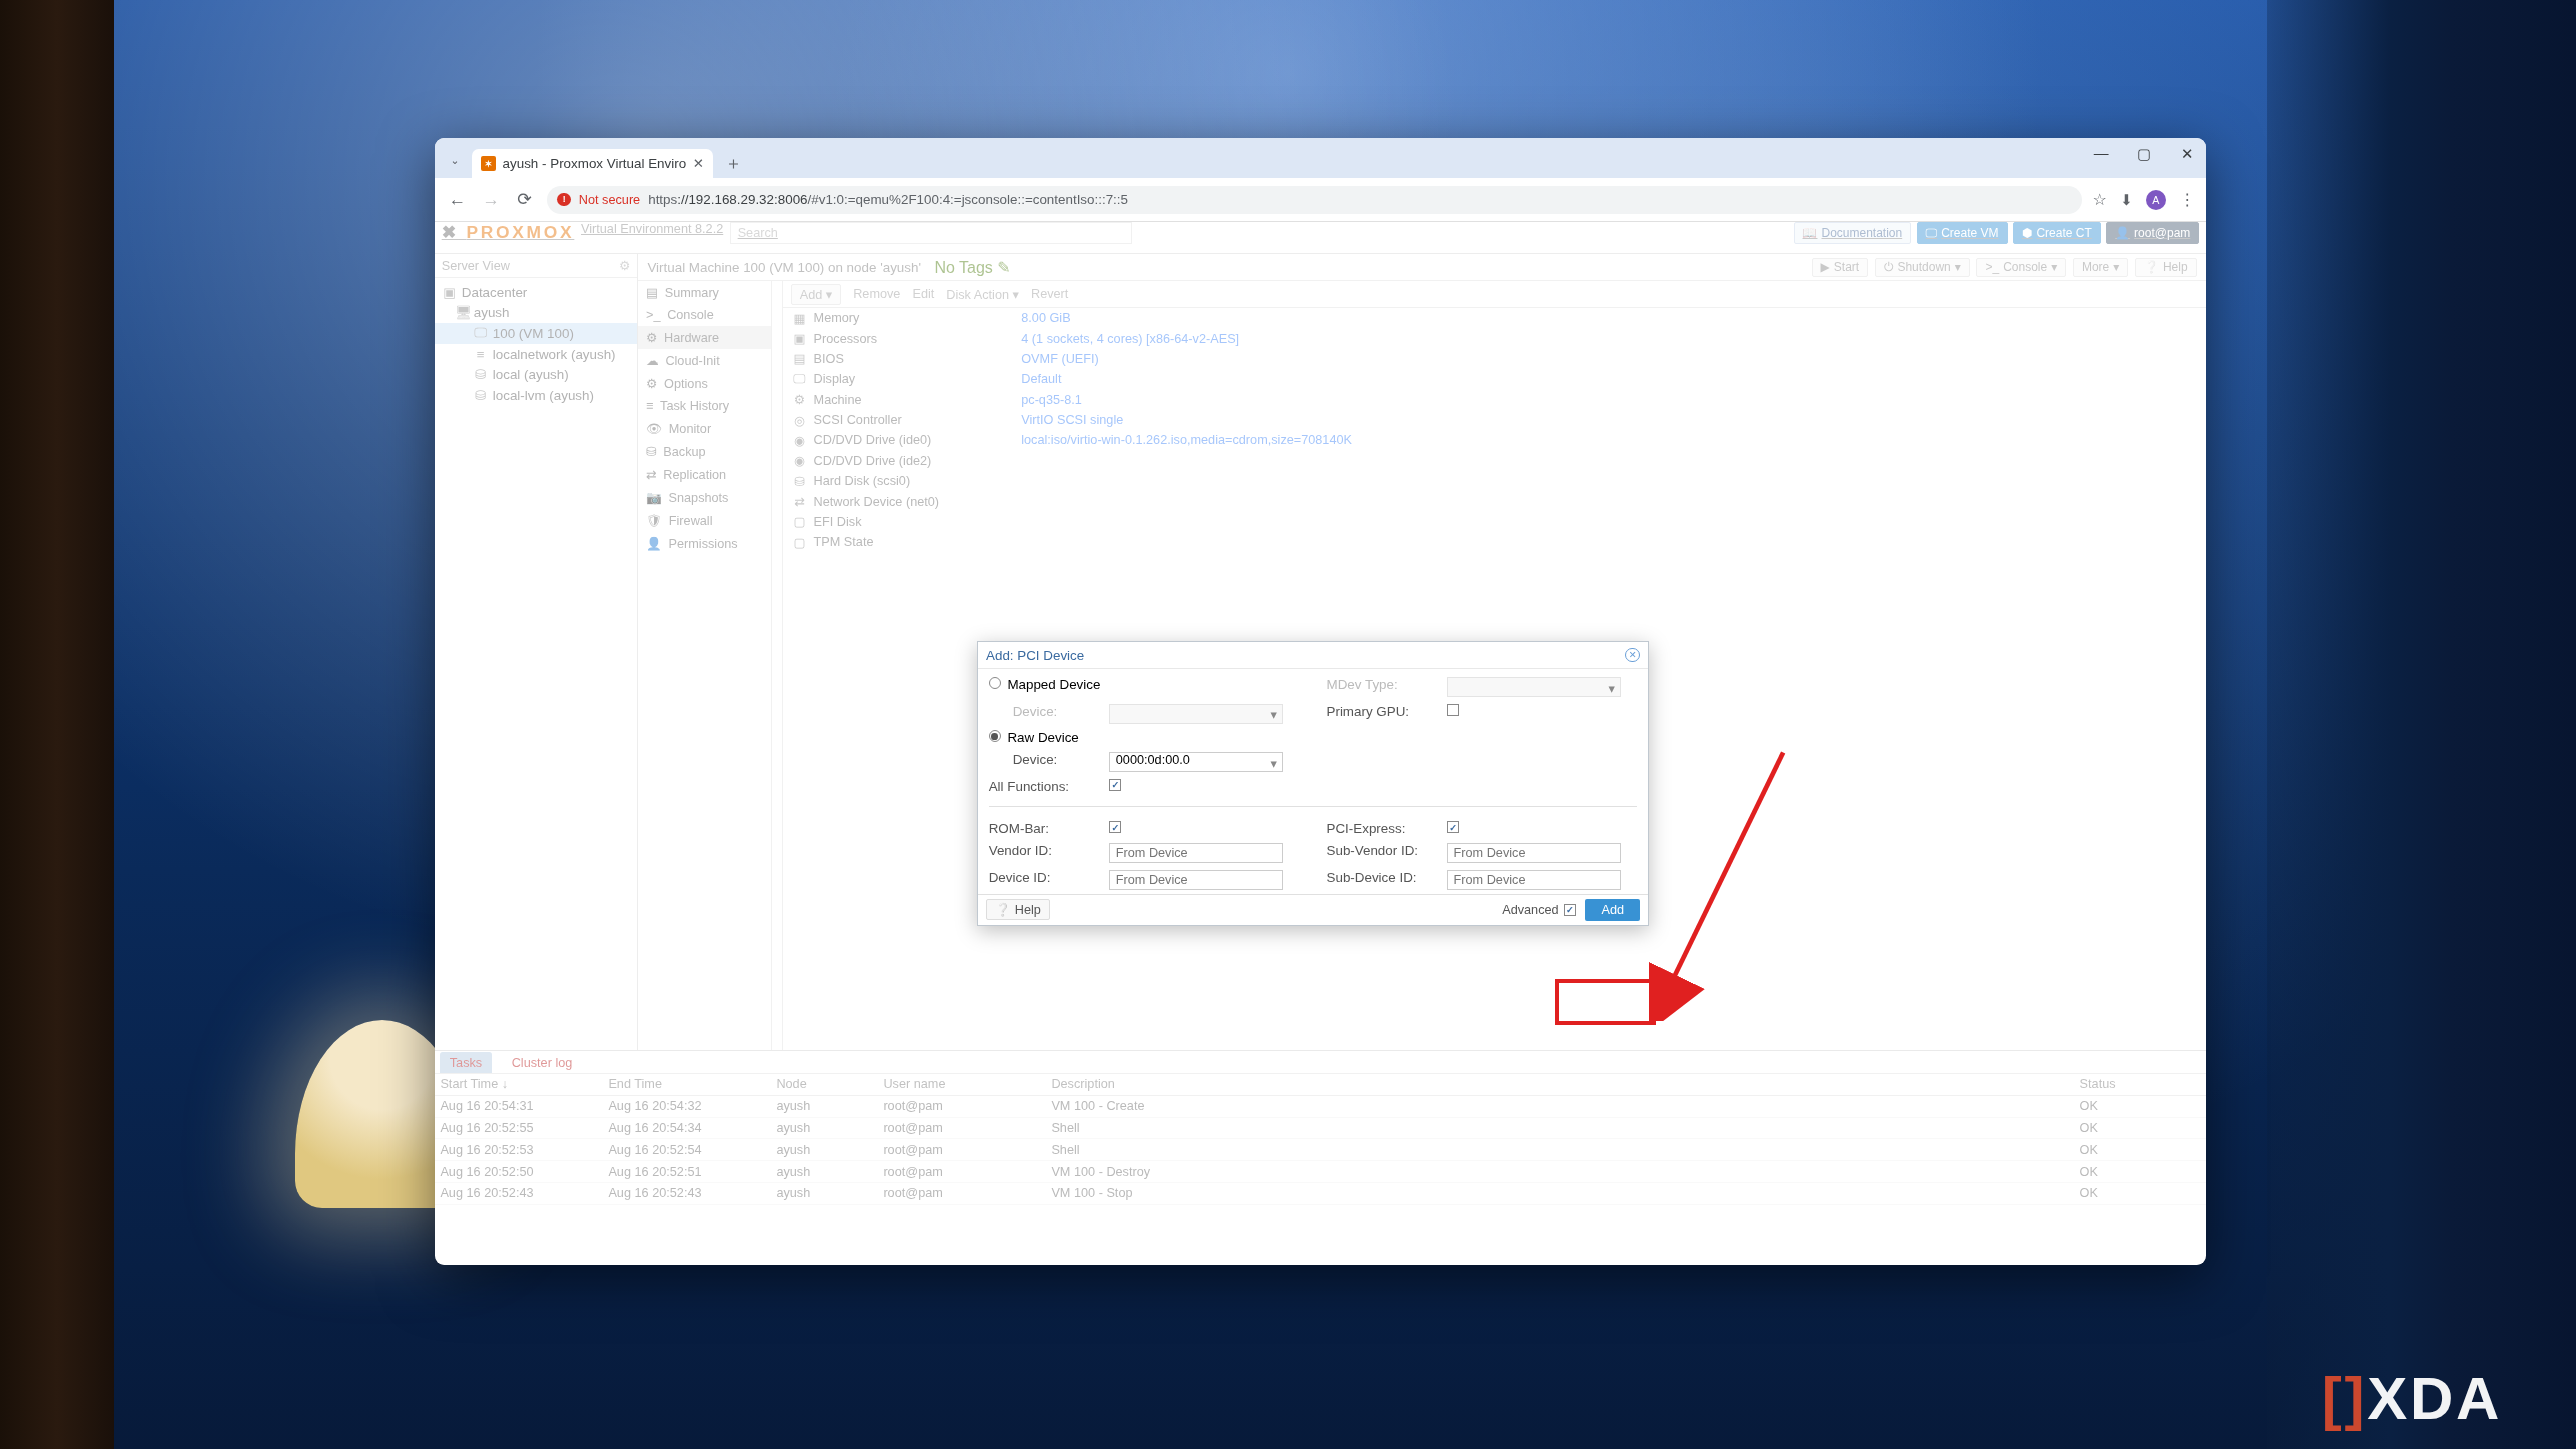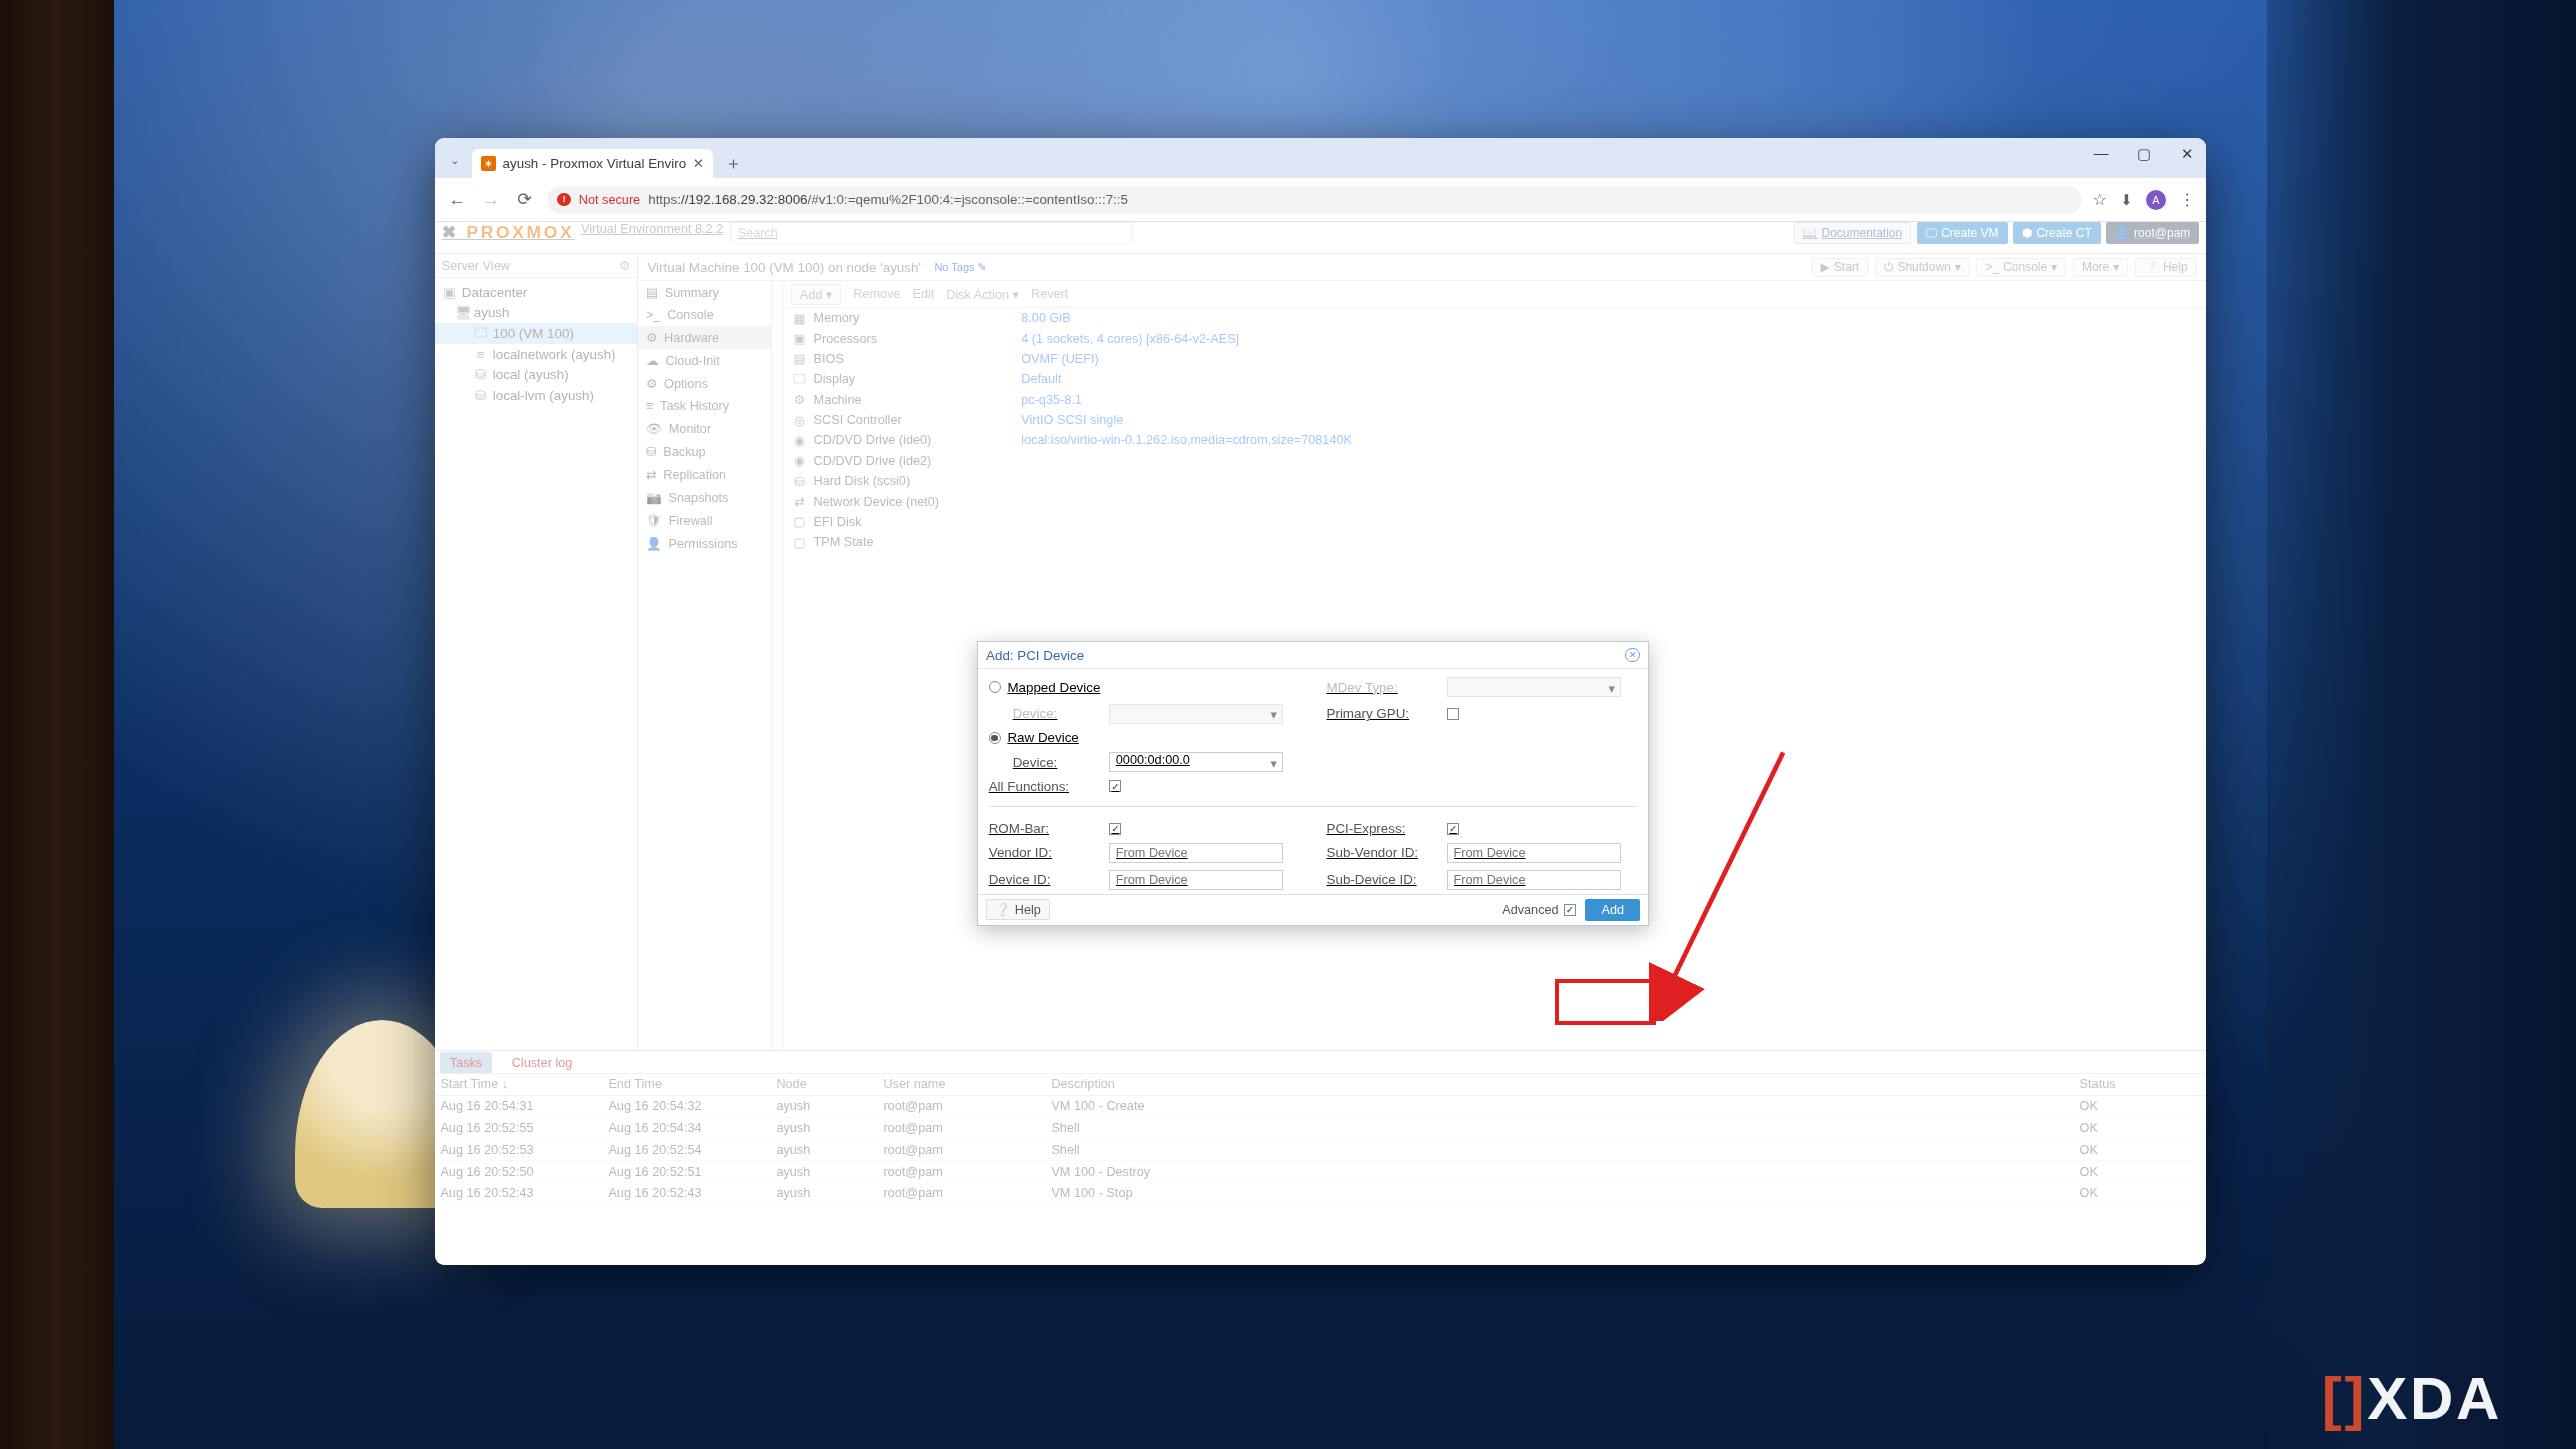--- a/index.html
+++ b/index.html
@@ -59,21 +59,21 @@
 .px-body { flex: 1; display: flex; min-height: 0; }
 .px-side { width: 203px; border-right: 0.7px solid #d8d8d8; display: flex; flex-direction: column; }
 .px-side-h { height: 24px; border-bottom: 0.7px solid #e0e0e0; display: flex; align-items: center; padding: 0 6.7px; font-size: 12.7px; color: #888; justify-content: space-between; }
 .tree { padding: 4px 0; font-size: 13.4px; color: #555; }
 .tree-node { padding: 2.7px 8px; display: flex; align-items: center; gap: 5.4px; }
 .tree-node.lvl1{padding-left:20px;} .tree-node.lvl2{padding-left:39px;} .tree-node.sel{background:#cde2f6;}
 .ticon{width:13.4px;text-align:center;color:#888;}
 
 .px-main { flex: 1; display: flex; flex-direction: column; min-width: 0; }
 .px-crumb { height: 27px; border-bottom: 0.7px solid #e0e0e0; display: flex; align-items: center; padding: 0 9.4px; font-size: 13.4px; color: #777; gap: 13.4px; }
-.px-crumb .notags{color:#1d4ed8;font-size:11px;}
+.px-crumb .notags{color:#4d7c0f;font-size:16px;}
 .px-actions { margin-left: auto; display: flex; gap: 6.7px; }
 .px-actbtn { height: 19px; padding: 0 8px; border: 0.7px solid #ddd; font-size: 12px; display: flex; align-items: center; gap: 4px; color: #888; background:#f8f8f8; border-radius:2px;}
 
 .px-content { flex: 1; display: flex; min-height: 0; }
 .px-nav2 { width: 134px; border-right: 0.7px solid #e0e0e0; }
 .nav2-item { padding: 4px 8px; font-size: 12.7px; color: #666; display: flex; align-items: center; gap: 6.7px; }
 .nav2-item.active { background: #e8e8e8; }
 .nav2-arrow { border-right: 0.7px solid #e0e0e0; width:10.7px; }
 
 .px-panel { flex: 1; display: flex; flex-direction: column; }
@@ -94,21 +94,21 @@
 .thead { color: #777; border-bottom: 0.7px solid #e0e0e0; }
 .trow { color: #666; border-bottom: 0.7px solid #f2f2f2; }
 .tc-start{width:168px;} .tc-end{width:168px;} .tc-node{width:107px;} .tc-user{width:168px;} .tc-desc{flex:1;} .tc-stat{width:121px;}
 
 
 .modal { position: absolute; z-index: 30; left: 542px; top: 419px; width: 672px; background: #fff; border: 0.7px solid #c0c8d0; box-shadow: 0 5.4px 20px rgba(0,0,0,0.25); font-size: 13.4px; }
 .modal-h { height: 27px; background: #fff; border-bottom: 0.7px solid #e8e8e8; display: flex; align-items: center; padding: 0 8px; color: #3a6aa0; }
 .modal-h .mclose { margin-left: auto; width: 14.8px; height: 14.8px; border: 1.3px solid #6a9fd8; border-radius: 50%; display: flex; align-items: center; justify-content: center; color: #6a9fd8; font-size: 9.4px; cursor: pointer; }
 .modal-b { padding: 8px 10.7px 4px; }
 .form-grid { display: grid; grid-template-columns: 1fr 1fr; column-gap: 27px; row-gap: 6.7px; }
-.fg-row { display: flex; align-items: center; gap: 6.7px; text-decoration: underline; }
+.fg-row { display: flex; gap: 6.7px; }
 .fg-row .lbl { width: 114px; color: #555; }
 .fg-row.faded .lbl, .fg-row.faded input { color: #bbb; }
 .radio { width: 12px; height: 12px; border: 1px solid #888; border-radius: 50%; display: inline-flex; align-items: center; justify-content: center; }
 .radio.checked::after { content: ''; width: 6.7px; height: 6.7px; background: #555; border-radius: 50%; }
 .chk { width: 12px; height: 12px; border: 1px solid #888; display: inline-flex; align-items: center; justify-content: center; font-size: 9.4px; color: #3a6aa0; }
 .chk.checked::after { content: '✓'; color:#3a6aa0; font-weight:bold; }
 .txt { height: 20px; border: 0.7px solid #ccc; padding: 0 5.4px; width: 174px; font-size: 12.7px; background:#fff; }
 .txt.combo { background: #fff; position:relative; }
 .txt.combo::after { content: '▾'; position: absolute; right: 5.4px; top: 2.7px; color: #888; }
 .txt.dis { background: #f8f8f8; border-color:#e4e4e4; color:#bbb; }

